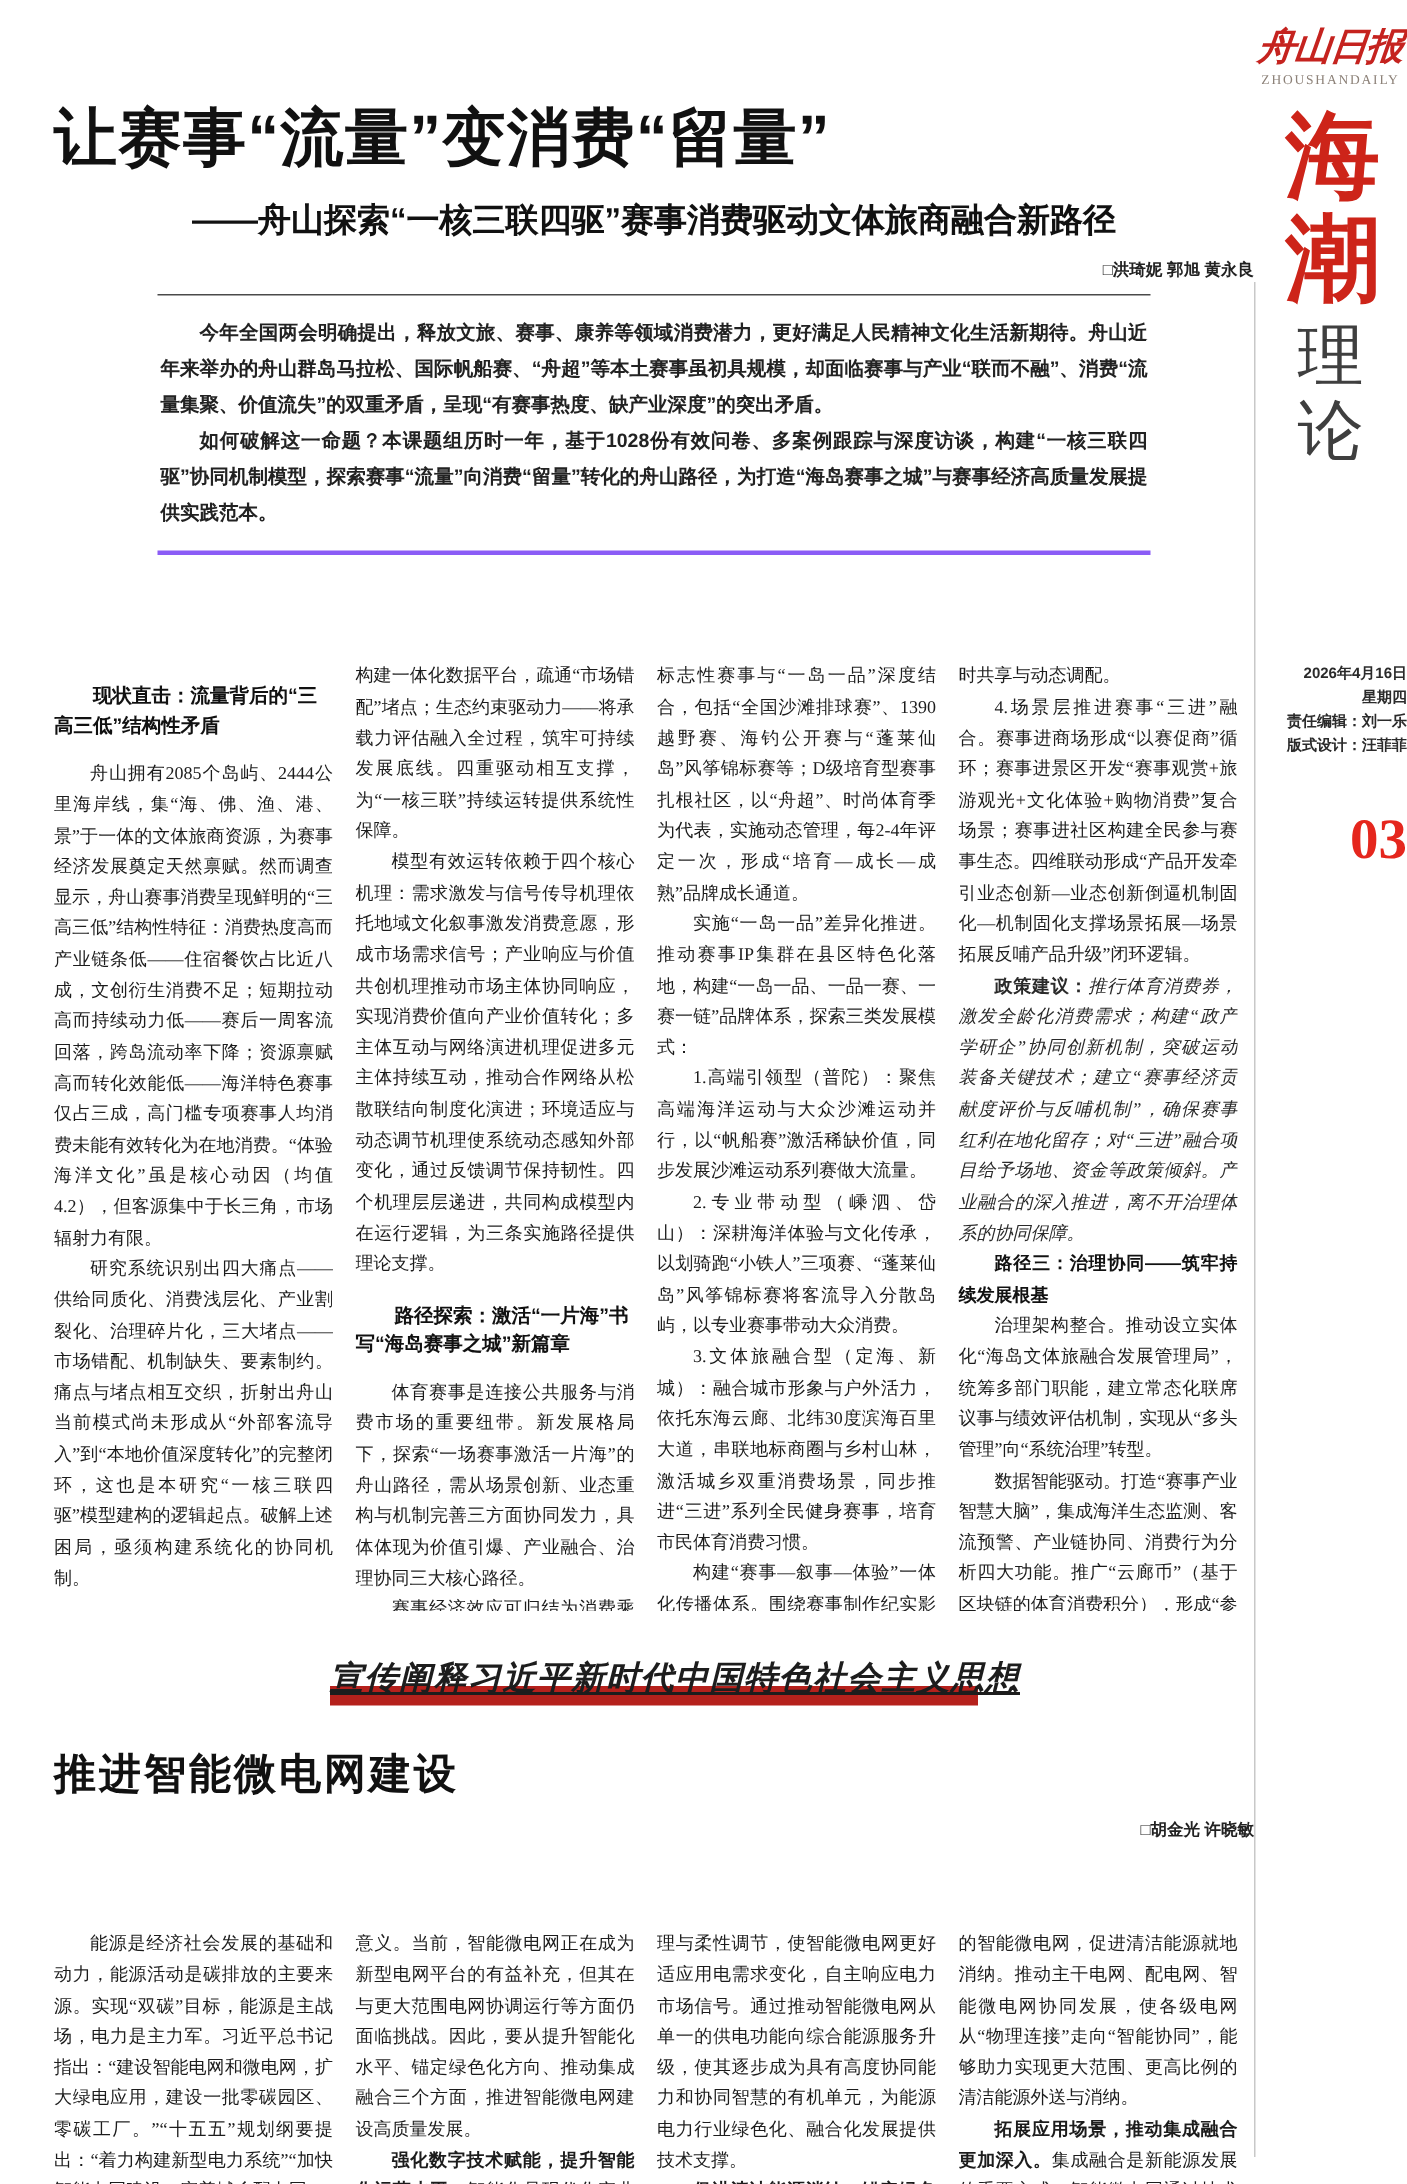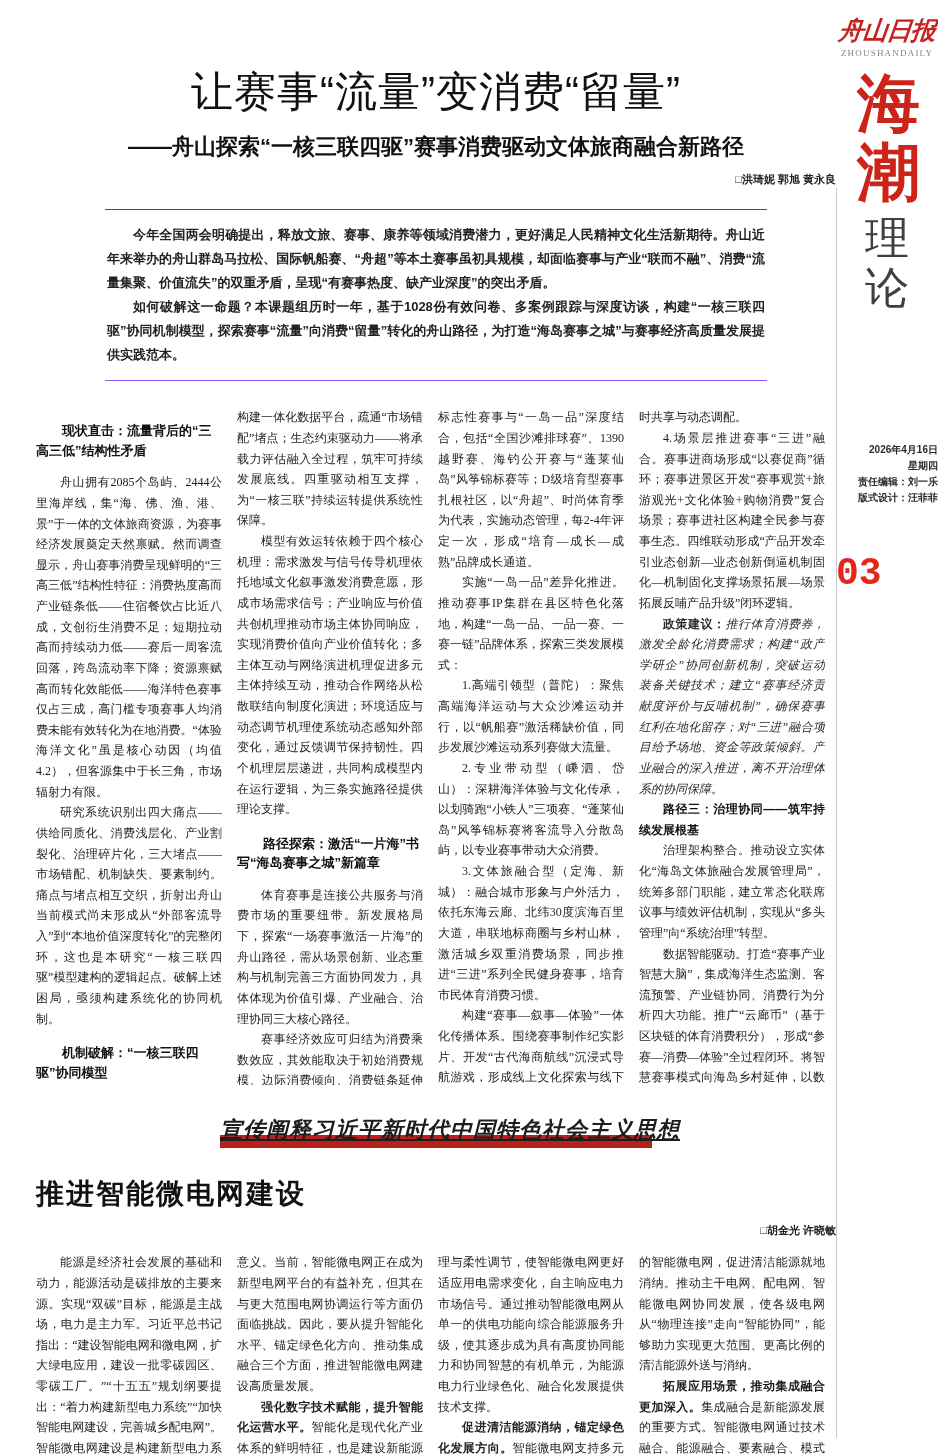--- a/index.html
+++ b/index.html
@@ -13,38 +13,38 @@
            font-family:"Liberation Serif",serif;letter-spacing:-1px;transform:skewX(-6deg);}
   .logo-en{font-size:9px;color:#8c8178;letter-spacing:1.2px;margin-top:1px;
            font-family:"Liberation Serif",serif;}
   .section-title{margin-top:12px;text-align:center;}
   .st-red{font-size:63px;color:#cd2419;font-weight:700;line-height:1.1;width:60px;
           margin:0 auto;word-break:break-all;font-family:"Liberation Serif",serif;}
   .st-dark{font-size:44px;color:#3f3f3f;font-weight:300;line-height:1.15;width:48px;
            margin:4px auto 0;word-break:break-all;font-family:"Liberation Sans",sans-serif;}
   .edition-info{margin-top:128px;font-size:10px;font-weight:bold;color:#2b2b2b;
                 text-align:right;line-height:1.6;font-family:"Liberation Sans",sans-serif;}
-  .page-no{margin-top:46px;text-align:left;font-size:38px;font-weight:800;color:#e5261d;
-           font-family:Liberation Mono, monospace;}
+  .page-no{margin-top:32px;text-align:right;font-size:38px;font-weight:800;color:#e5261d;
+           font-family:Liberation Serif, serif;}
   
   .main{position:absolute;left:0;top:0;width:836px;padding-left:36px;box-sizing:border-box;}
-  .a1-title{margin:64px 0 0;text-align:center;font-size:42px;font-weight:400;
+  .a1-title{margin:64px 0 0;text-align:left;font-size:42px;font-weight:700;
             font-family:"Liberation Sans",sans-serif;color:#111;letter-spacing:1px;}
   .a1-subtitle{margin:12px 0 0;text-align:center;font-size:22px;font-weight:800;
                font-family:"Liberation Sans",sans-serif;color:#111;}
   .byline{margin:10px 0 0;text-align:right;font-size:11px;color:#222;
           font-family:"Liberation Sans",sans-serif;font-weight:bold;}
-  .lead-box{width:658px;margin:22px auto 0;border-top:1px solid #4a4a4a;
-            border-bottom:1px solid #8b5cf6;padding:13px 2px;}
+  .lead-box{width:658px;margin:9px auto 0;border-top:1px solid #4a4a4a;
+            border-bottom:3px solid #8b5cf6;padding:13px 2px;}
   .lead-box p{margin:0;font-size:13px;line-height:1.85;font-weight:bold;text-indent:2em;
               text-align:justify;font-family:"Liberation Sans",sans-serif;color:#222;}
   .cols{display:flex;gap:15px;width:790px;overflow:hidden;}
   .cols-a1{margin-top:26px;height:678px;}
   .cols-a2{margin-top:14px;height:298px;}
-  .col{width:186px;flex:0 0 186px;overflow:hidden;}
+  .col{width:186px;flex:0 0 186px;overflow:hidden;margin-top:44px;}
   .col p{margin:0;font-size:12px;line-height:1.72;text-align:justify;text-indent:2em;color:#1c1c1c;}
   .col p.noind{text-indent:0;}
   .col-head{margin:14px 0 12px;font-size:13px;line-height:1.5;font-weight:800;text-indent:2em;
             font-family:"Liberation Sans",sans-serif;color:#111;text-align:left;}
   .col .sub-head{font-weight:800;font-family:"Liberation Sans",sans-serif;color:#111;}
   .col .policy{font-style:italic;color:#2a2a2a;}
   .col .policy b{font-style:normal;font-family:"Liberation Sans",sans-serif;}
   .col p b{font-family:"Liberation Sans",sans-serif;}
   
   .banner{position:relative;width:432px;height:36px;margin:30px auto 0;}

